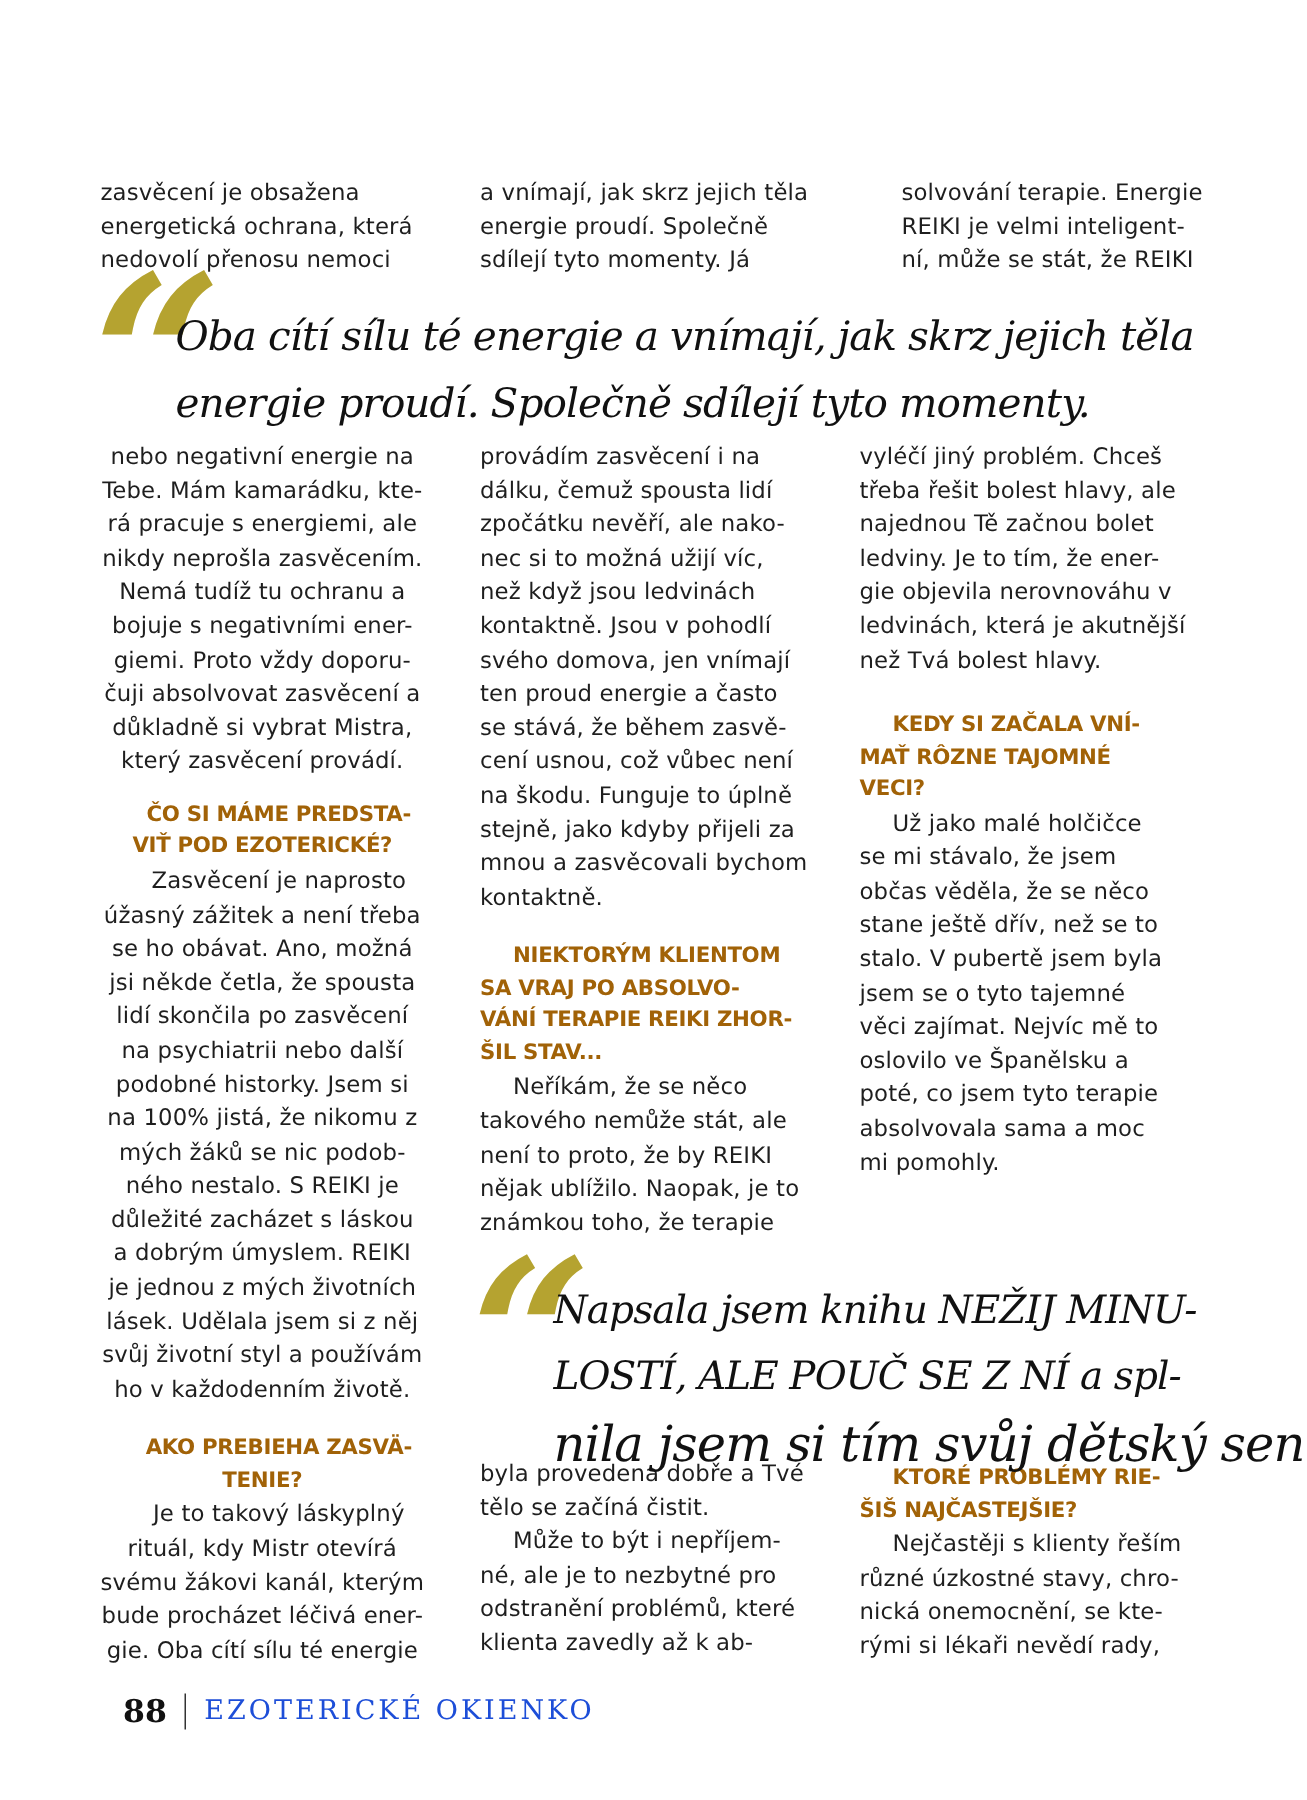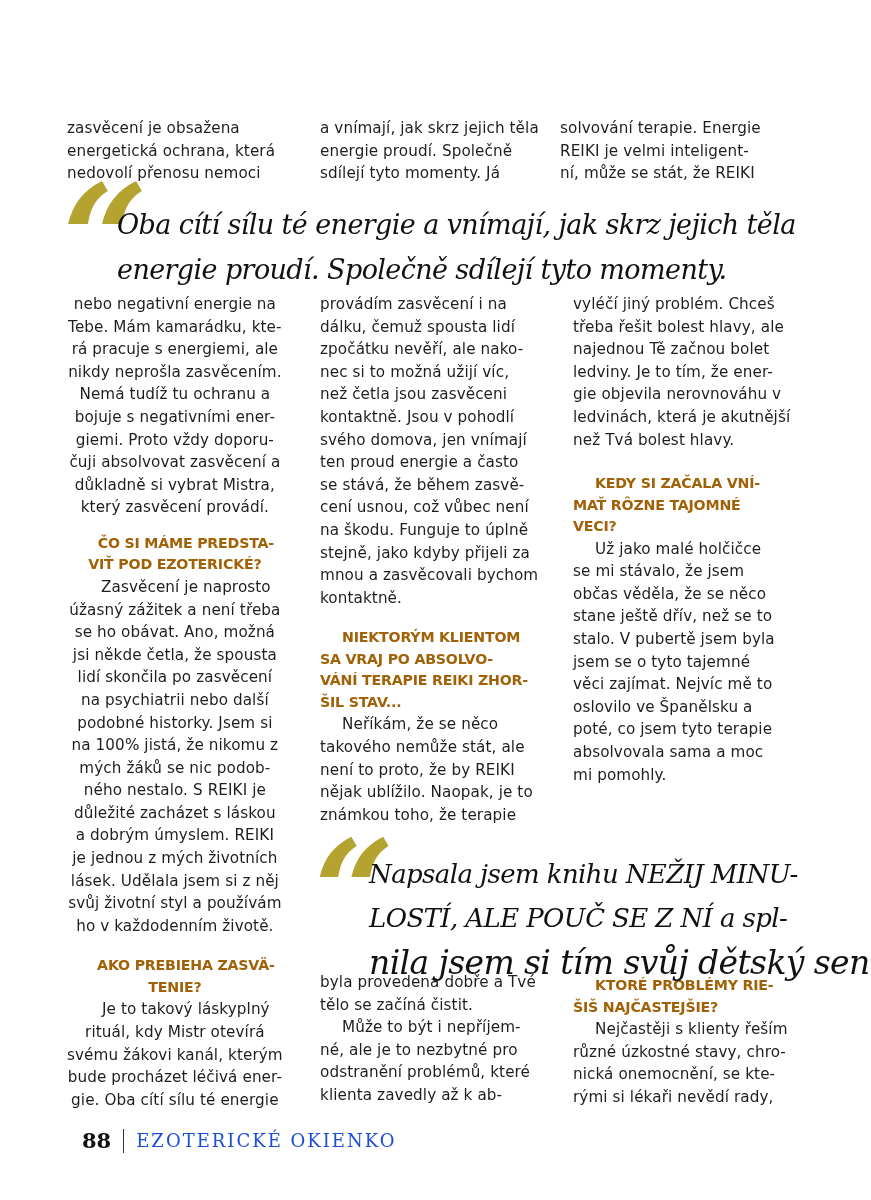--- a/index.html
+++ b/index.html
@@ -27,21 +27,21 @@
 <div class="col" style="left:67px; top:117px;">
   <p>zasvěcení je obsažena</p>
   <p>energetická ochrana, která</p>
   <p>nedovolí přenosu nemoci</p>
 </div>
 <div class="col" style="left:320px; top:117px;">
   <p>a vnímají, jak skrz jejich těla</p>
   <p>energie proudí. Společně</p>
   <p>sdílejí tyto momenty. Já</p>
 </div>
-<div class="col" style="left:560px; top:117px;">
+<div class="col" style="left:601px; top:117px;">
   <p>solvování terapie. Energie</p>
   <p>REIKI je velmi inteligent-</p>
   <p>ní, může se stát, že REIKI</p>
 </div>
 
 <div class="quote" style="left:66px; top:196px;">
   <span class="quote-mark" style="left:-4px; top:-32px; font-size:150px; line-height:150px;">“</span>
   <p class="quote-text" style="left:38px; font-size:27px; line-height:32px;">Oba cítí sílu té energie a vnímají, jak skrz jejich těla</p>
   <p class="quote-text" style="left:38px; font-size:27px; line-height:32px;">energie proudí. Společně sdílejí tyto momenty.</p>
 </div>
@@ -93,21 +93,21 @@
     <p>gie. Oba cítí sílu té energie</p>
   </div>
 </div>
 
 <div class="col" style="left:320px; top:293px;">
   <div>
     <p>provádím zasvěcení i na</p>
     <p>dálku, čemuž spousta lidí</p>
     <p>zpočátku nevěří, ale nako-</p>
     <p>nec si to možná užijí víc,</p>
-    <p>než četla jsou zasvěceni</p>
+    <p>než když jsou ledvinách</p>
     <p>kontaktně. Jsou v pohodlí</p>
     <p>svého domova, jen vnímají</p>
     <p>ten proud energie a často</p>
     <p>se stává, že během zasvě-</p>
     <p>cení usnou, což vůbec není</p>
     <p>na škodu. Funguje to úplně</p>
     <p>stejně, jako kdyby přijeli za</p>
     <p>mnou a zasvěcovali bychom</p>
     <p>kontaktně.</p>
   </div>

